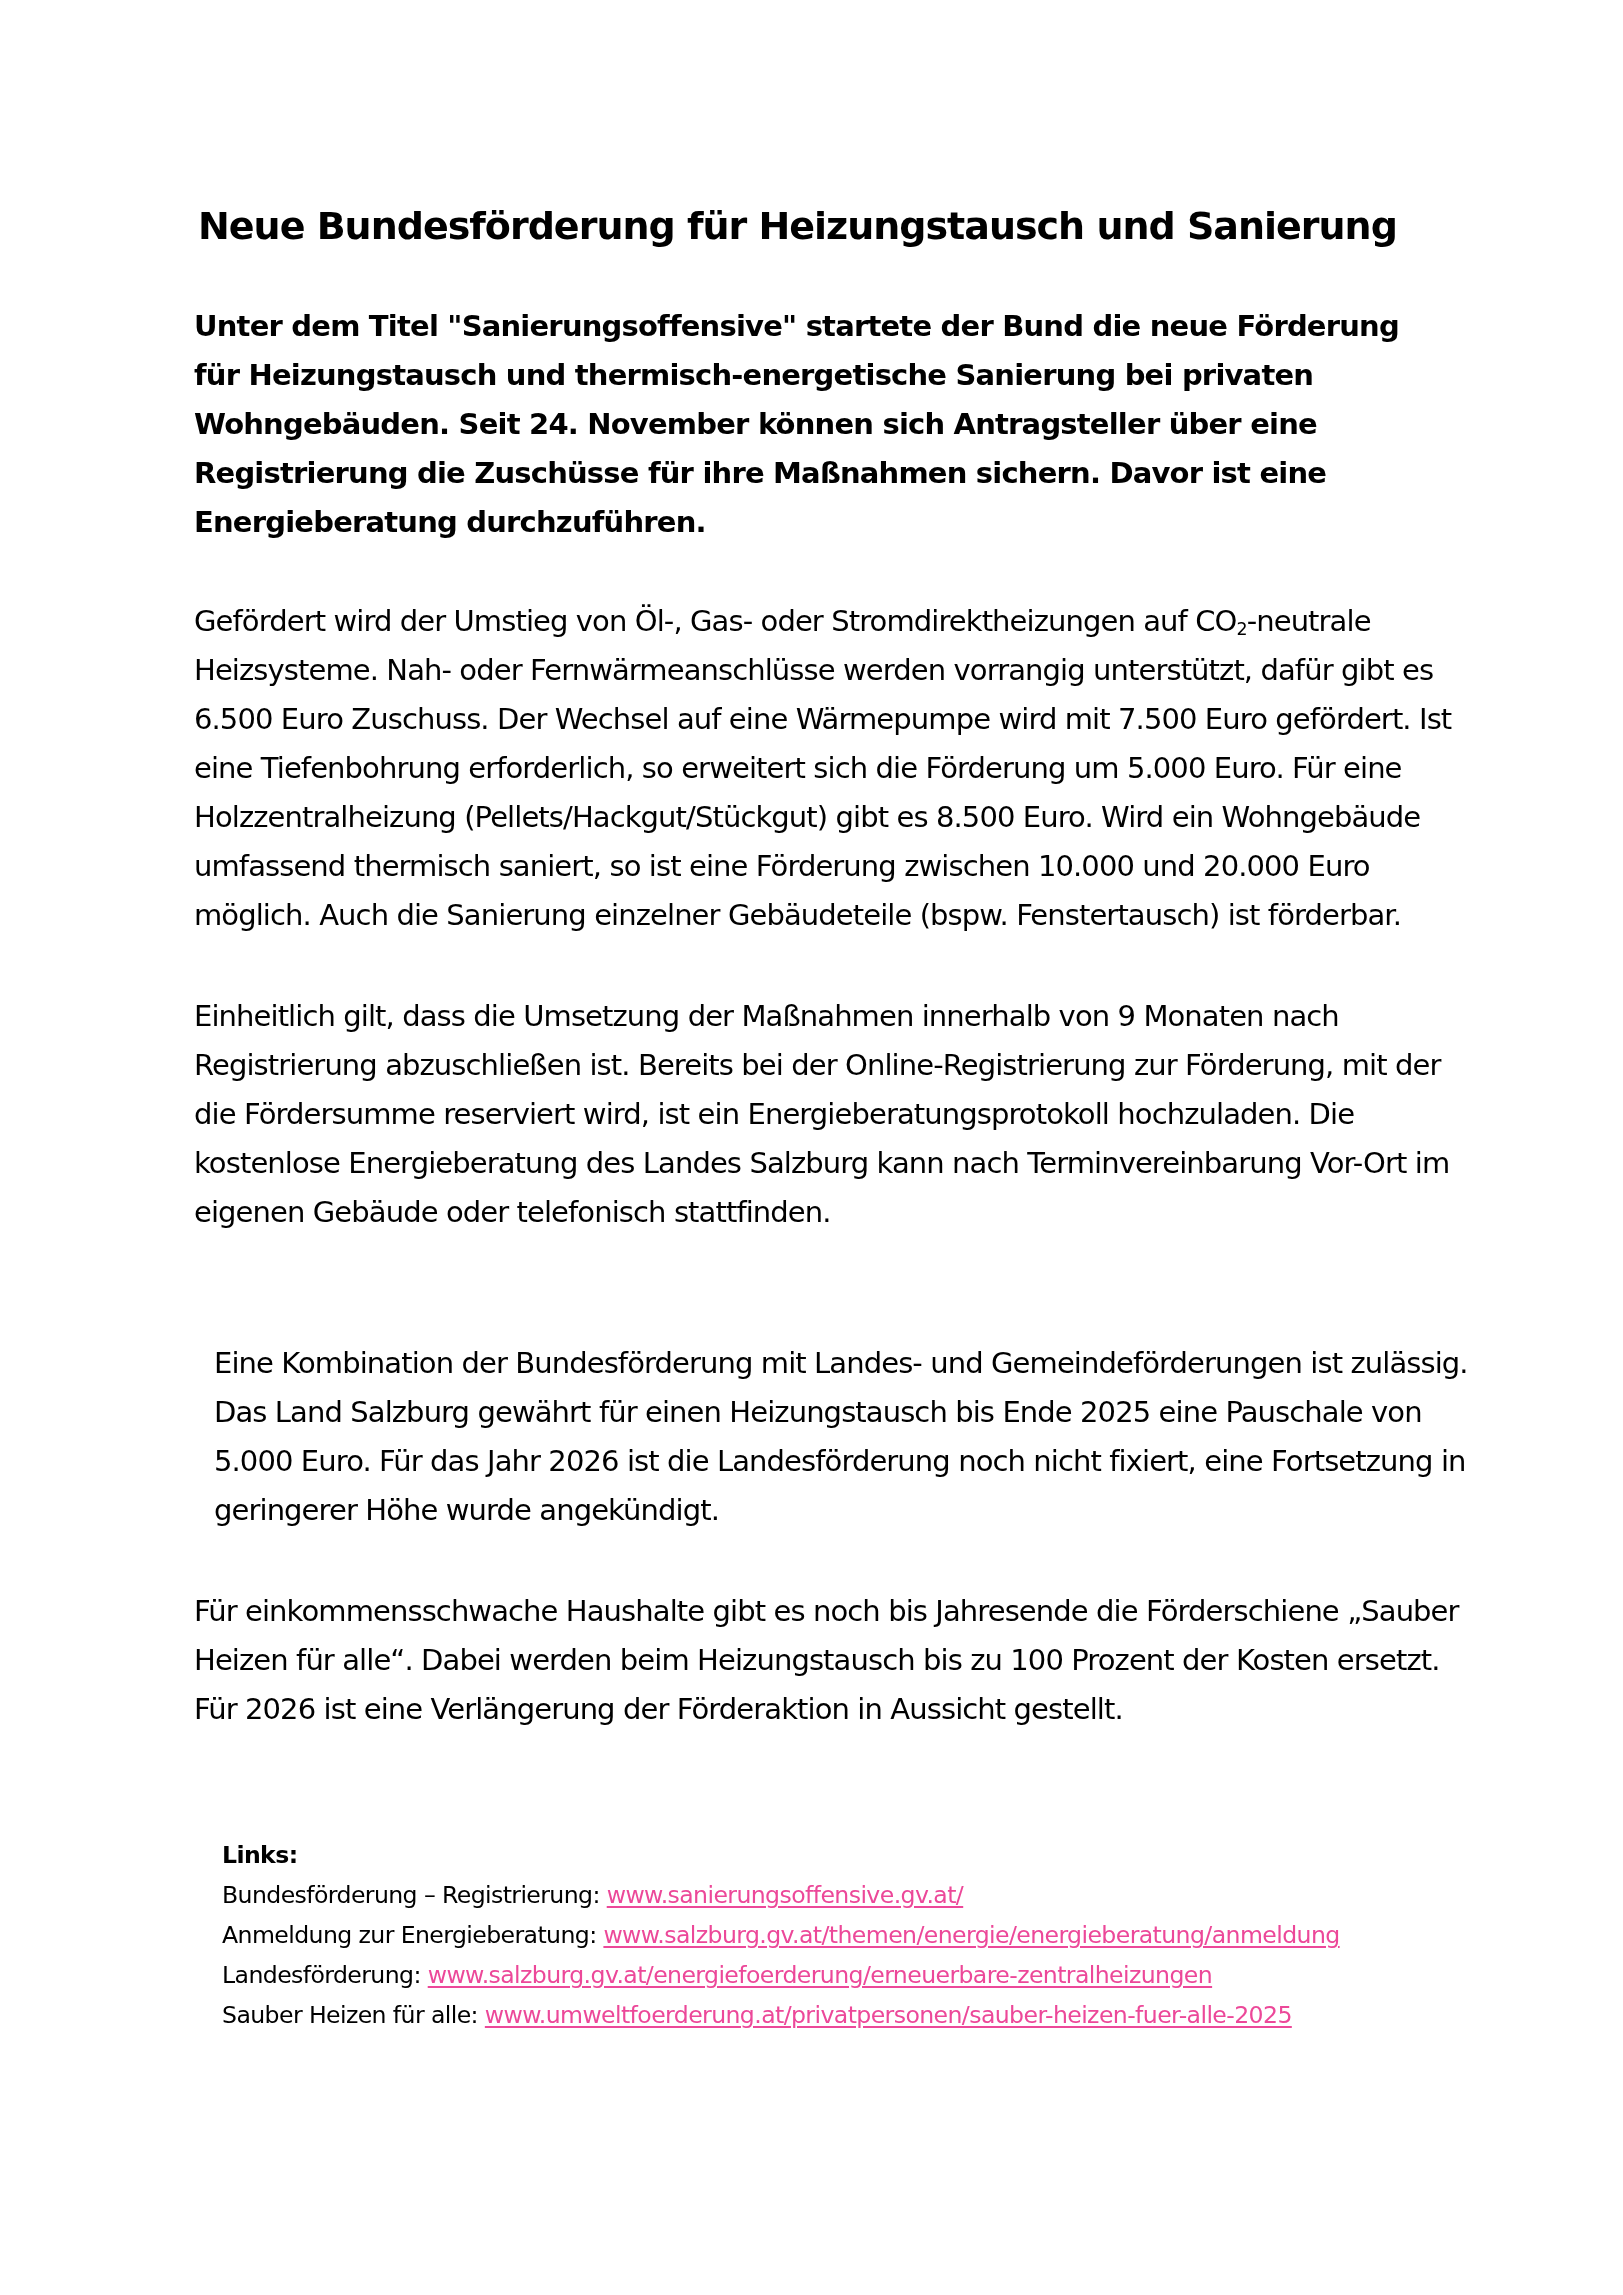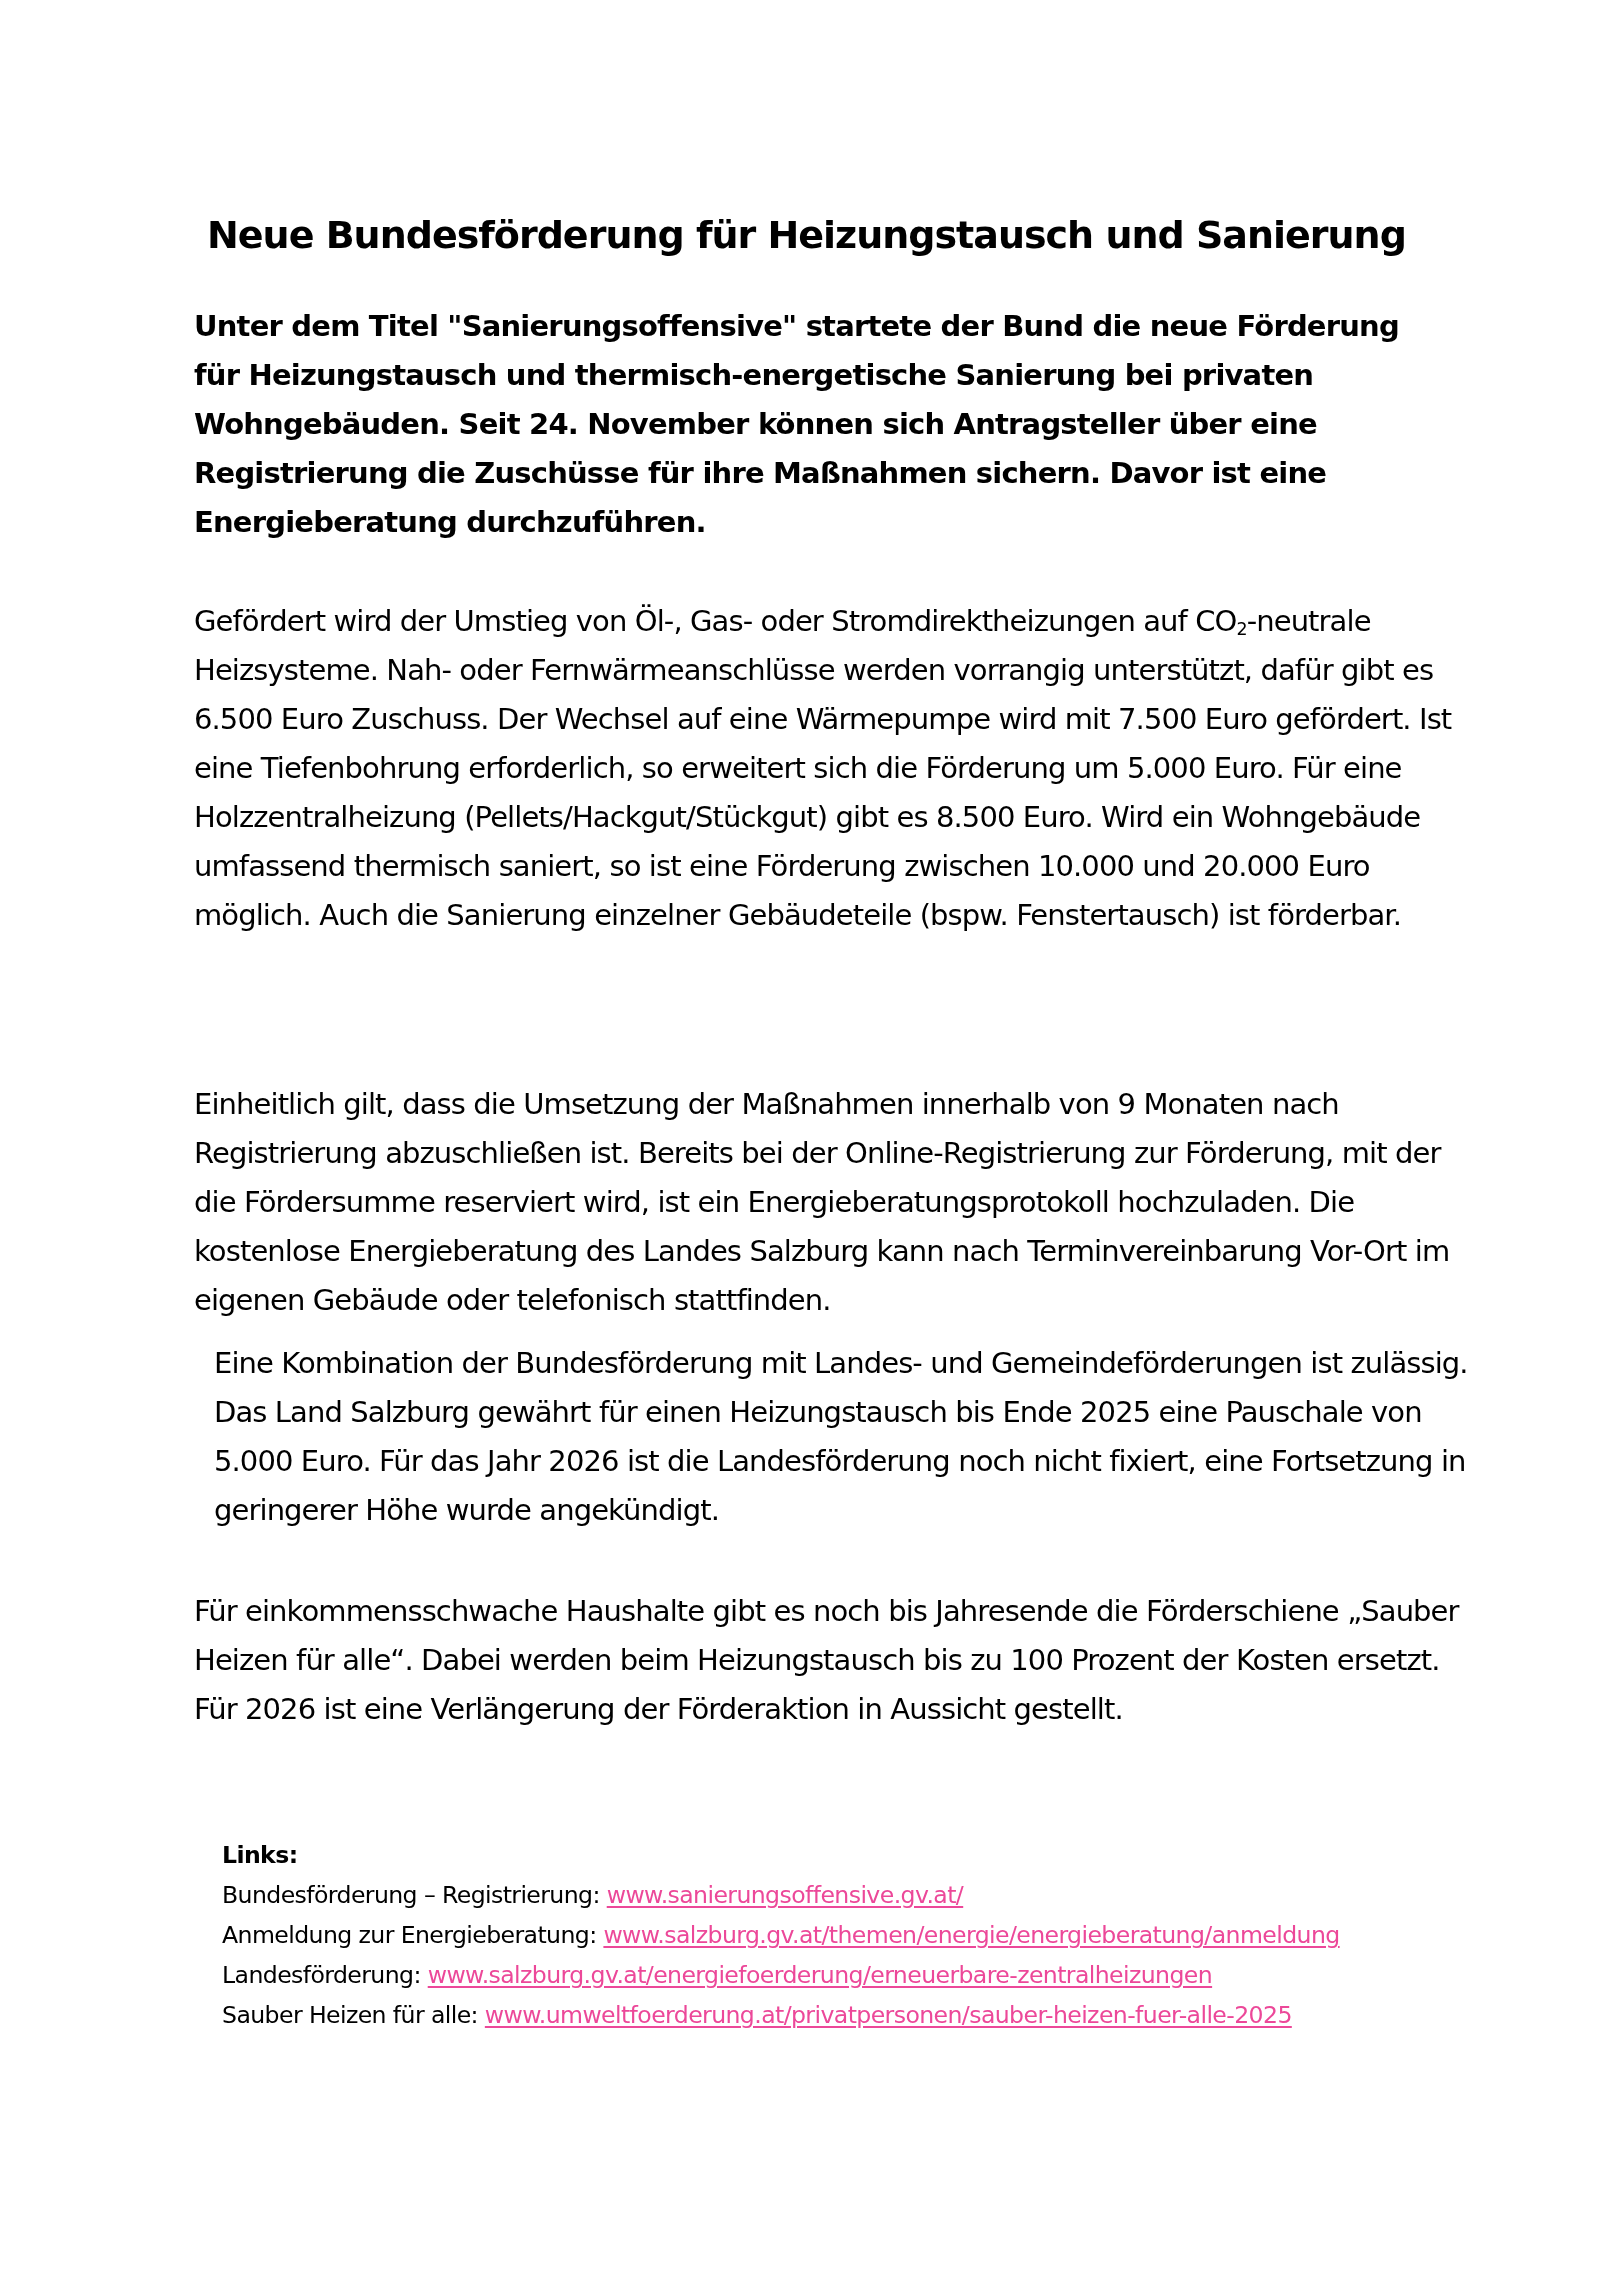--- a/index.html
+++ b/index.html
@@ -18,21 +18,21 @@
     .page {
       position: absolute;
       left: 194px;
       top: 0;
       width: 1256px;
     }
     .title {
       position: absolute;
       top: 196px;
       left: 0;
-      margin: 13px;
+      margin: 4px;
       font-size: 38px;
       font-weight: bold;
       letter-spacing: -1px;
       white-space: nowrap;
       line-height: 52px;
     }
     .lead {
       position: absolute;
       top: 302px;
       left: 0;
@@ -46,21 +46,21 @@
     .para {
       position: absolute;
       left: 0;
       width: 1269px;
       margin: 0;
       font-size: 29px;
       line-height: 49px;
       letter-spacing: -0.9px;
     }
     .p1 { top: 597px; }
-    .p2 { top: 1080px; }
+    .p2 { top: 992px; }
     .p3 { top: 1339px; margin-left: 20px; }
     .p4 { top: 1587px; }
     .links {
       position: absolute;
       top: 1835px;
       left: 0;
       width: 1256px;
       font-size: 23.6px;
       line-height: 40px;
       letter-spacing: -0.6px;

